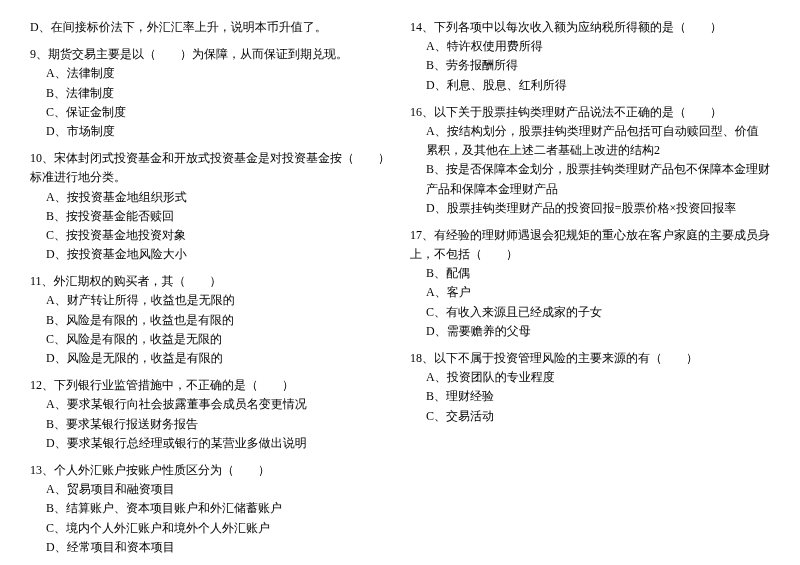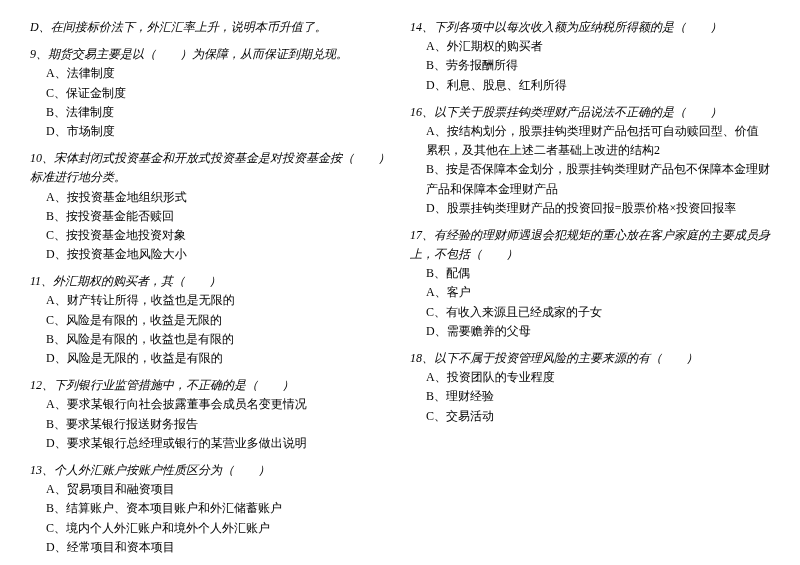--- a/index.html
+++ b/index.html
@@ -22,21 +22,20 @@
     }
     .column {
       flex: 1;
     }
     .question-block {
       margin-bottom: 8px;
     }
     .question-title {
       line-height: 1.6;
       text-indent: 0;
-      font-style: italic;
     }
     .option {
       margin-left: 16px;
       line-height: 1.6;
     }
     .top-space {
       height: 8px;
     }
   </style>
 </head>
@@ -46,57 +45,57 @@
 
 <div class="page-content">
 
   <div class="column" id="left-col">
       <div class="question-block">
         <div class="question-title">D、在间接标价法下，外汇汇率上升，说明本币升值了。</div>
       </div>
       <div class="question-block">
         <div class="question-title">9、期货交易主要是以（　　）为保障，从而保证到期兑现。</div>
         <div class="option">A、法律制度</div>
+        <div class="option">B、法律制度</div>
         <div class="option">C、保证金制度</div>
-        <div class="option">B、法律制度</div>
         <div class="option">D、市场制度</div>
       </div>
       <div class="question-block">
         <div class="question-title">10、宋体封闭式投资基金和开放式投资基金是对投资基金按（　　）标准进行地分类。</div>
         <div class="option">A、按投资基金地组织形式</div>
         <div class="option">B、按投资基金能否赎回</div>
         <div class="option">C、按投资基金地投资对象</div>
         <div class="option">D、按投资基金地风险大小</div>
       </div>
       <div class="question-block">
         <div class="question-title">11、外汇期权的购买者，其（　　）</div>
         <div class="option">A、财产转让所得，收益也是无限的</div>
+        <div class="option">B、风险是有限的，收益也是有限的</div>
         <div class="option">C、风险是有限的，收益是无限的</div>
-        <div class="option">B、风险是有限的，收益也是有限的</div>
         <div class="option">D、风险是无限的，收益是有限的</div>
       </div>
       <div class="question-block">
         <div class="question-title">12、下列银行业监管措施中，不正确的是（　　）</div>
         <div class="option">A、要求某银行向社会披露董事会成员名变更情况</div>
         <div class="option">B、要求某银行报送财务报告</div>
         <div class="option">D、要求某银行总经理或银行的某营业多做出说明</div>
       </div>
       <div class="question-block">
         <div class="question-title">13、个人外汇账户按账户性质区分为（　　）</div>
         <div class="option">A、贸易项目和融资项目</div>
         <div class="option">B、结算账户、资本项目账户和外汇储蓄账户</div>
         <div class="option">C、境内个人外汇账户和境外个人外汇账户</div>
         <div class="option">D、经常项目和资本项目</div>
       </div>
     </div>
 
   <div class="column" id="right-col">
       <div class="question-block">
         <div class="question-title">14、下列各项中以每次收入额为应纳税所得额的是（　　）</div>
-        <div class="option">A、外汇期权的购买者</div>
+        <div class="option">A、特许权使用费所得</div>
         <div class="option">B、劳务报酬所得</div>
         <div class="option">D、利息、股息、红利所得</div>
       </div>
       <div class="question-block">
         <div class="question-title">16、以下关于股票挂钩类理财产品说法不正确的是（　　）</div>
         <div class="option">A、按结构划分，股票挂钩类理财产品包括可自动赎回型、价值累积，及其他在上述二者基础上改进的结构2</div>
         <div class="option">B、按是否保障本金划分，股票挂钩类理财产品包不保障本金理财产品和保障本金理财产品</div>
         <div class="option">D、股票挂钩类理财产品的投资回报=股票价格×投资回报率</div>
       </div>
       <div class="question-block">

